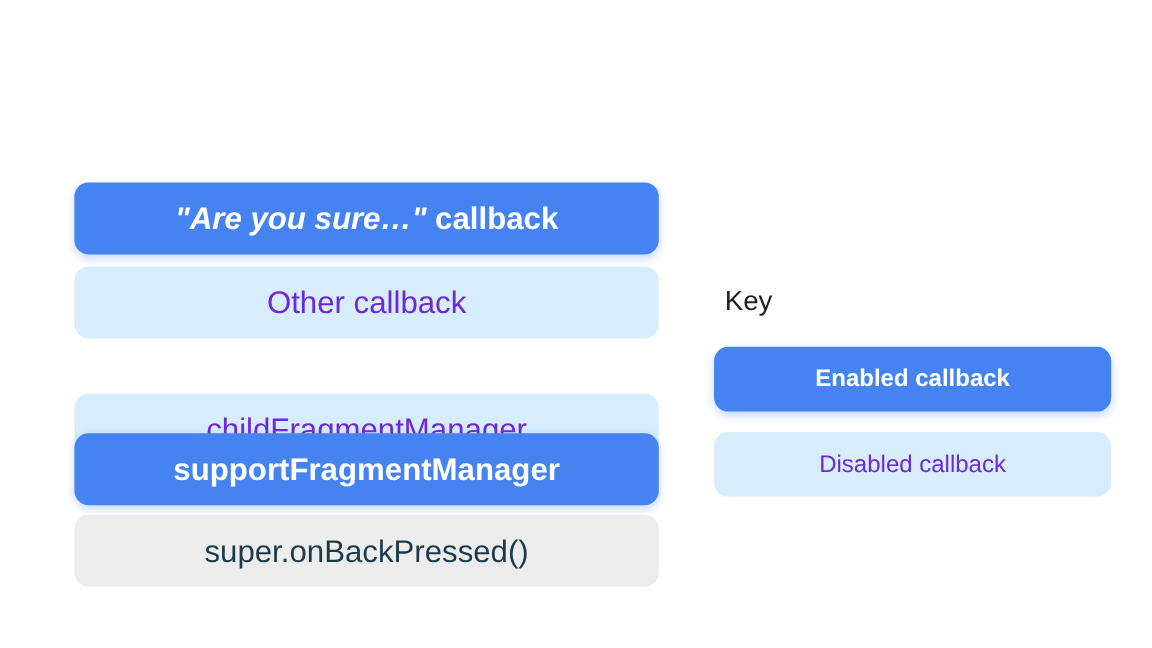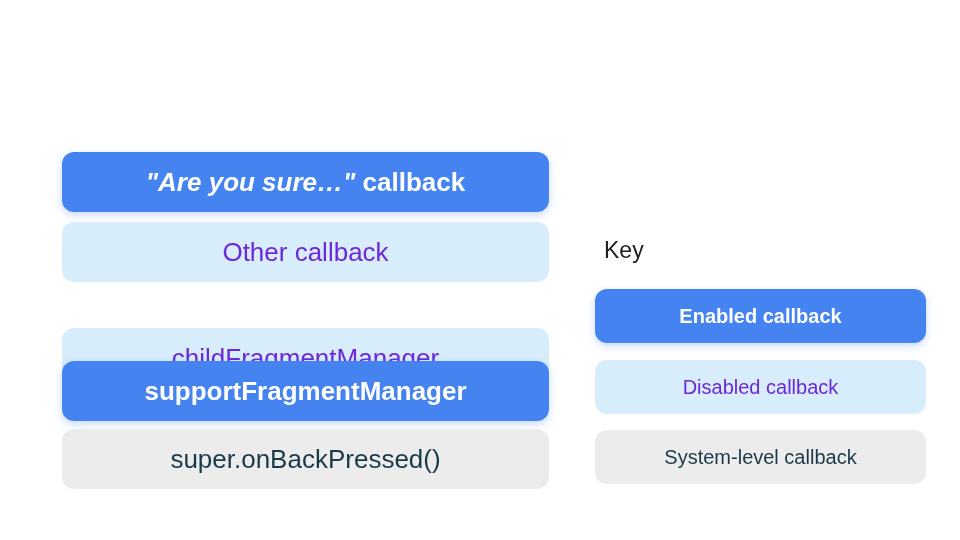--- a/index.html
+++ b/index.html
@@ -112,17 +112,14 @@
   <div class="key-title">Key</div>
 
   <div class="box key-box enabled k1">
     <span>Enabled callback</span>
   </div>
 
   <div class="box key-box disabled k2">
     <span>Disabled callback</span>
   </div>
 
-  <div class="box key-box system k3">
-    <span>System-level callback</span>
-  </div>
 
 </div>
 
 </body></html>

